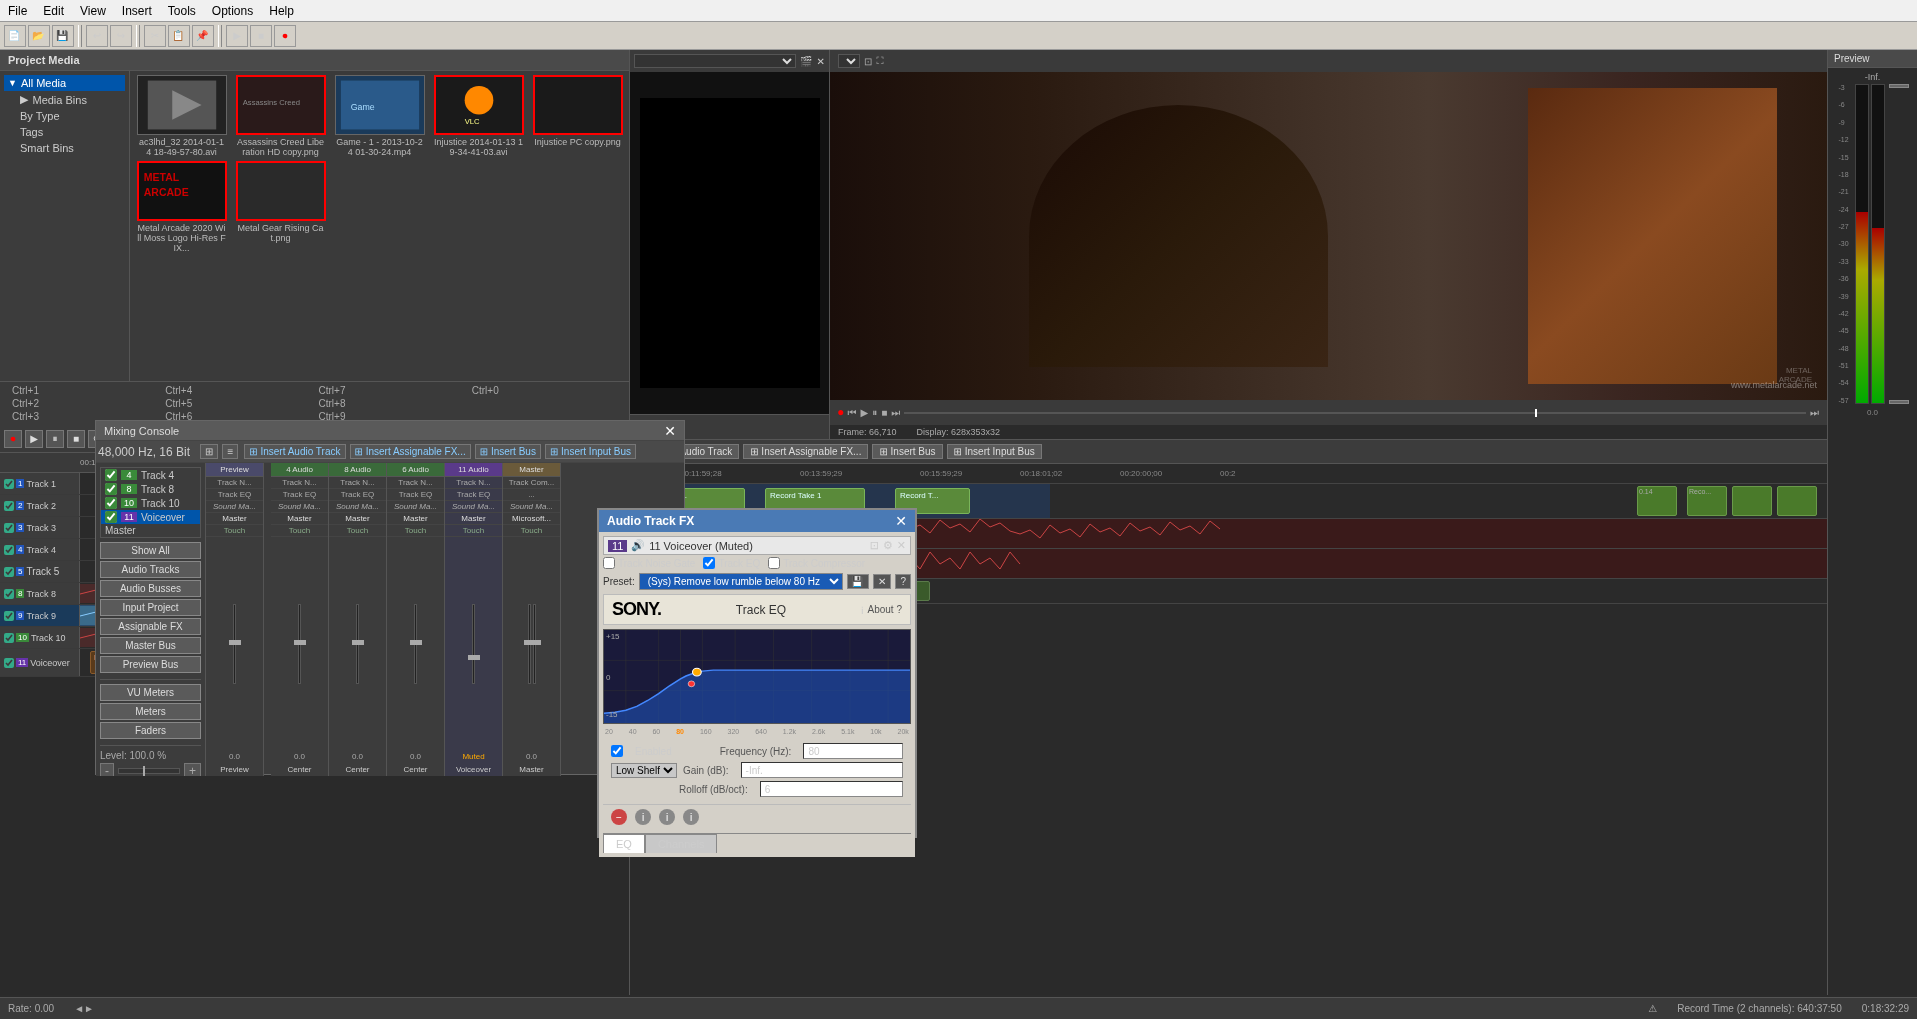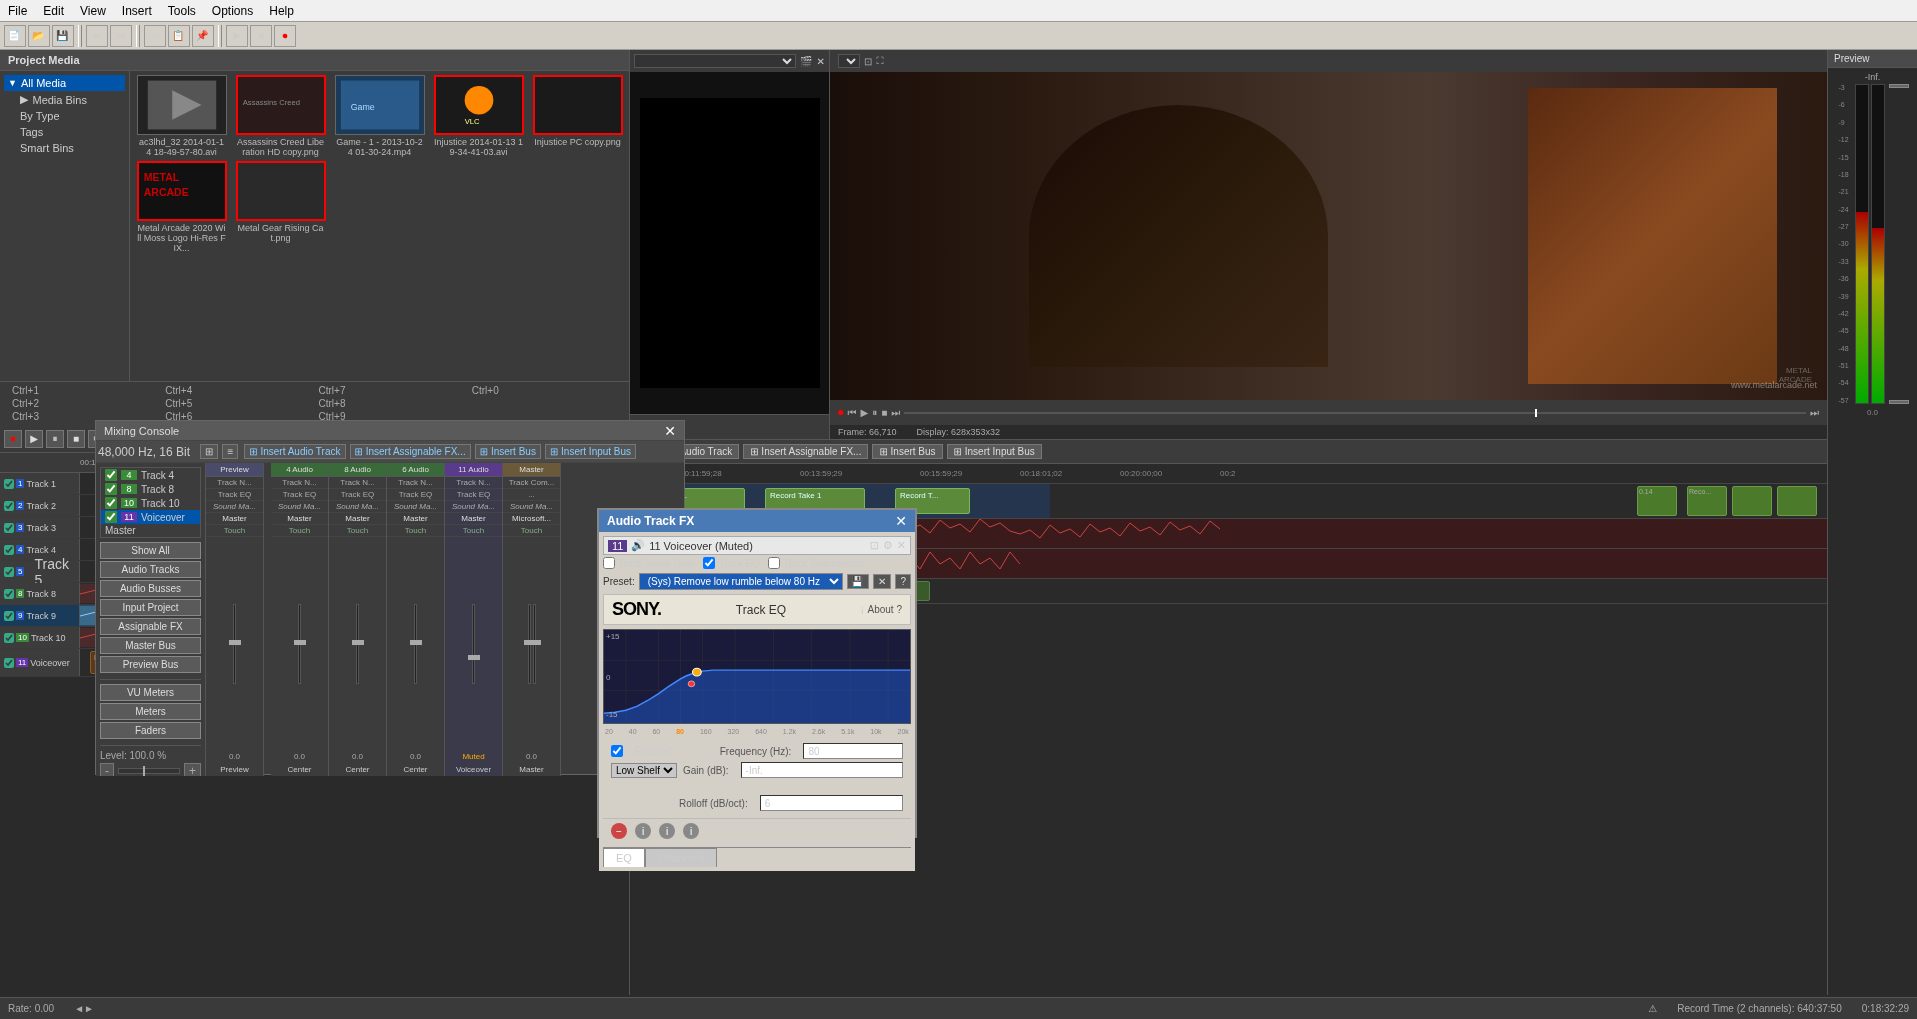--- a/index.html
+++ b/index.html
@@ -338,21 +338,21 @@
             <input type="checkbox" checked="" style="width: 10px; height: 10px; accent-color: rgb(51, 170, 136); margin-right: 2px;">
             <span style="background:#2255bb; color:#fff; font-size:8px; padding:0 2px; margin-right:2px;">4</span>
             <span style="font-size:9px;">Track 4</span>
           </div>
           <div class="tl-track-content"></div>
         </div>
         <div class="tl-track" style="height:22px;">
           <div class="tl-track-label">
             <input type="checkbox" checked="" style="width: 10px; height: 10px; accent-color: rgb(51, 170, 136); margin-right: 2px;">
             <span style="background:#2255bb; color:#fff; font-size:8px; padding:0 2px; margin-right:2px;">5</span>
-            <span style="font-size:14px;margin-left:8px;">Track 5</span>
+            <span style="font-size:10px;">Track 5</span>
           </div>
           <div class="tl-track-content"></div>
         </div>
         <div class="tl-track" style="height:22px;">
           <div class="tl-track-label">
             <input type="checkbox" checked="" style="width: 10px; height: 10px; accent-color: rgb(51, 170, 136); margin-right: 2px;">
             <span style="background:#3a8a3a; color:#fff; font-size:8px; padding:0 2px; margin-right:2px;">8</span>
             <span style="font-size:9px;">Track 8</span>
           </div>
           <div class="tl-track-content">
@@ -857,21 +857,21 @@
 
       <div class="eq-controls" style="background:#d4d0c8; padding:4px 8px;">
         <div class="eq-control-row" style="margin-bottom:3px;">
           <input type="checkbox" checked="" style="">
           <span style="font-size:10px; margin-left:4px;">Enabled</span>
           <span style="margin-left:40px; font-size:10px; color:#555;">Frequency (Hz):</span>
           <div style="flex:1; background:#fff; border:1px inset #888; height:16px; margin-left:4px; display:flex; align-items:center; padding:0 4px; font-size:10px;">
             <span>80</span>
           </div>
         </div>
-        <div class="eq-control-row" style="margin-bottom:17px;">
+        <div class="eq-control-row" style="margin-bottom:3px;">
           <span style="width:60px; font-size:10px; color:#555;">
             <select style="font-size:10px; background:#c8c8c8; border:1px solid #888;">
               <option>Low Shelf</option>
             </select>
           </span>
           <span style="margin-left:4px; font-size:10px; color:#555;">Gain (dB):</span>
           <div style="flex:1; background:#fff; border:1px inset #888; height:16px; margin-left:4px; display:flex; align-items:center; padding:0 4px; font-size:10px;">
             <span>-Inf.</span>
           </div>
         </div>

